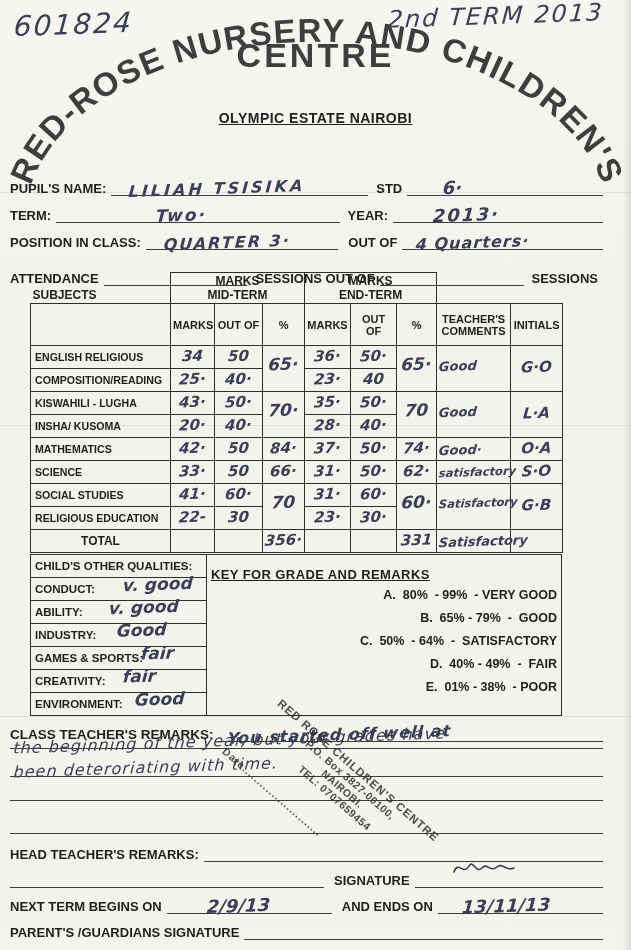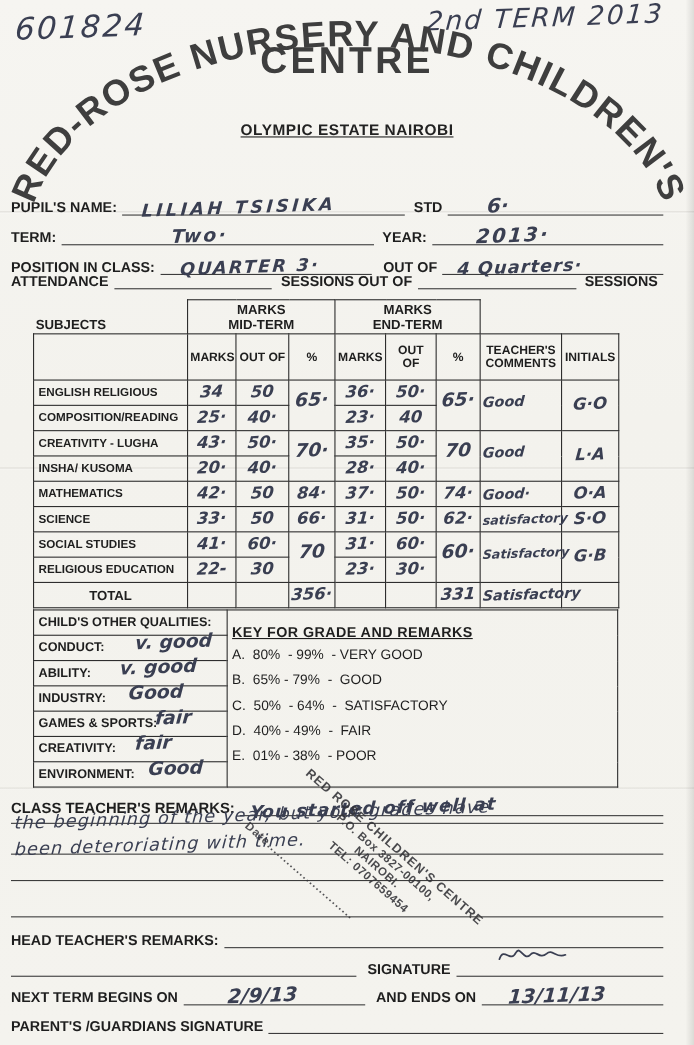--- a/index.html
+++ b/index.html
@@ -54,21 +54,21 @@
   
   #qual-table { position:absolute; left:30px; top:554px; width:532px; }
   #qual-table td { border:1.6px solid #2e2e2e; font-size:11.5px; font-weight:bold;
      text-align:left; vertical-align:middle; padding:1px 4px; position:relative; }
   #qual-table tr td:first-child { width:176px; }
   #qual-table tr { height:23px; }
   .q-hw { position:absolute; left:92px; top:-4px; font-size:17px; }
   #key-cell { vertical-align:top; padding:4px 10px; }
   .key-title { font-size:13px; font-weight:bold; text-decoration:underline;
      letter-spacing:0.4px; margin-bottom:6px; }
-  .key-item { font-size:12.5px; font-weight:normal; margin-bottom:9px; white-space:pre; }
+  .key-item { font-size:12.5px; font-weight:bold; margin-bottom:9px; white-space:pre;text-align:right; }
 
   
   .remark-hw { position:absolute; font-size:16px; }
   .blank-line { position:absolute; left:10px; right:28px; border-bottom:1.6px solid #3c3c3c; }
 
   
   #stamp { position:absolute; left:268px; top:684px; width:250px; text-align:center;
      transform:rotate(41deg); transform-origin:top left; color:rgba(50,50,55,0.88);
      font-weight:bold; pointer-events:none; }
   #stamp .s1 { font-size:11.5px; letter-spacing:1px; }
@@ -130,21 +130,21 @@
     <span class="lbl">POSITION IN CLASS:</span>
     <span class="fill" style="flex:1.2;">
       <span class="uv hw" style="left:18px;font-size:16px;letter-spacing:2px;">QUARTER 3·</span>
     </span>
     <span class="lbl" style="padding-left:10px;">OUT OF</span>
     <span class="fill" style="flex:1.25;">
       <span class="uv hw" style="left:14px;font-size:16px;letter-spacing:1px;">4 Quarters·</span>
     </span>
   </div>
 
-  <div class="frow" style="top:241px;">
+  <div class="frow" style="top:264px;">
     <span class="lbl">ATTENDANCE</span>
     <span class="fill" style="flex:1;"></span>
     <span class="lbl" style="padding-left:8px;">SESSIONS OUT OF</span>
     <span class="fill" style="flex:1;"></span>
     <span class="lbl" style="padding-left:8px;">SESSIONS</span>
   </div>
 
   <table id="marks-table">
     <colgroup>
       <col style="width:140px">
@@ -219,21 +219,21 @@
           </td>
       <td>
             <span class="cell-hw hw">23·</span>
           </td>
       <td>
             <span class="cell-hw hw">40</span>
           </td>
     </tr>
 
     <tr class="brow">
-      <td class="subj">CREATIVITY - LUGHA</td>
+      <td class="subj">KISWAHILI - LUGHA</td>
       <td>
             <span class="cell-hw hw">43·</span>
           </td>
       <td>
             <span class="cell-hw hw">50·</span>
           </td>
       <td rowspan="2">
             <span class="cell-hw pct-hw hw">70·</span>
           </td>
       <td>

